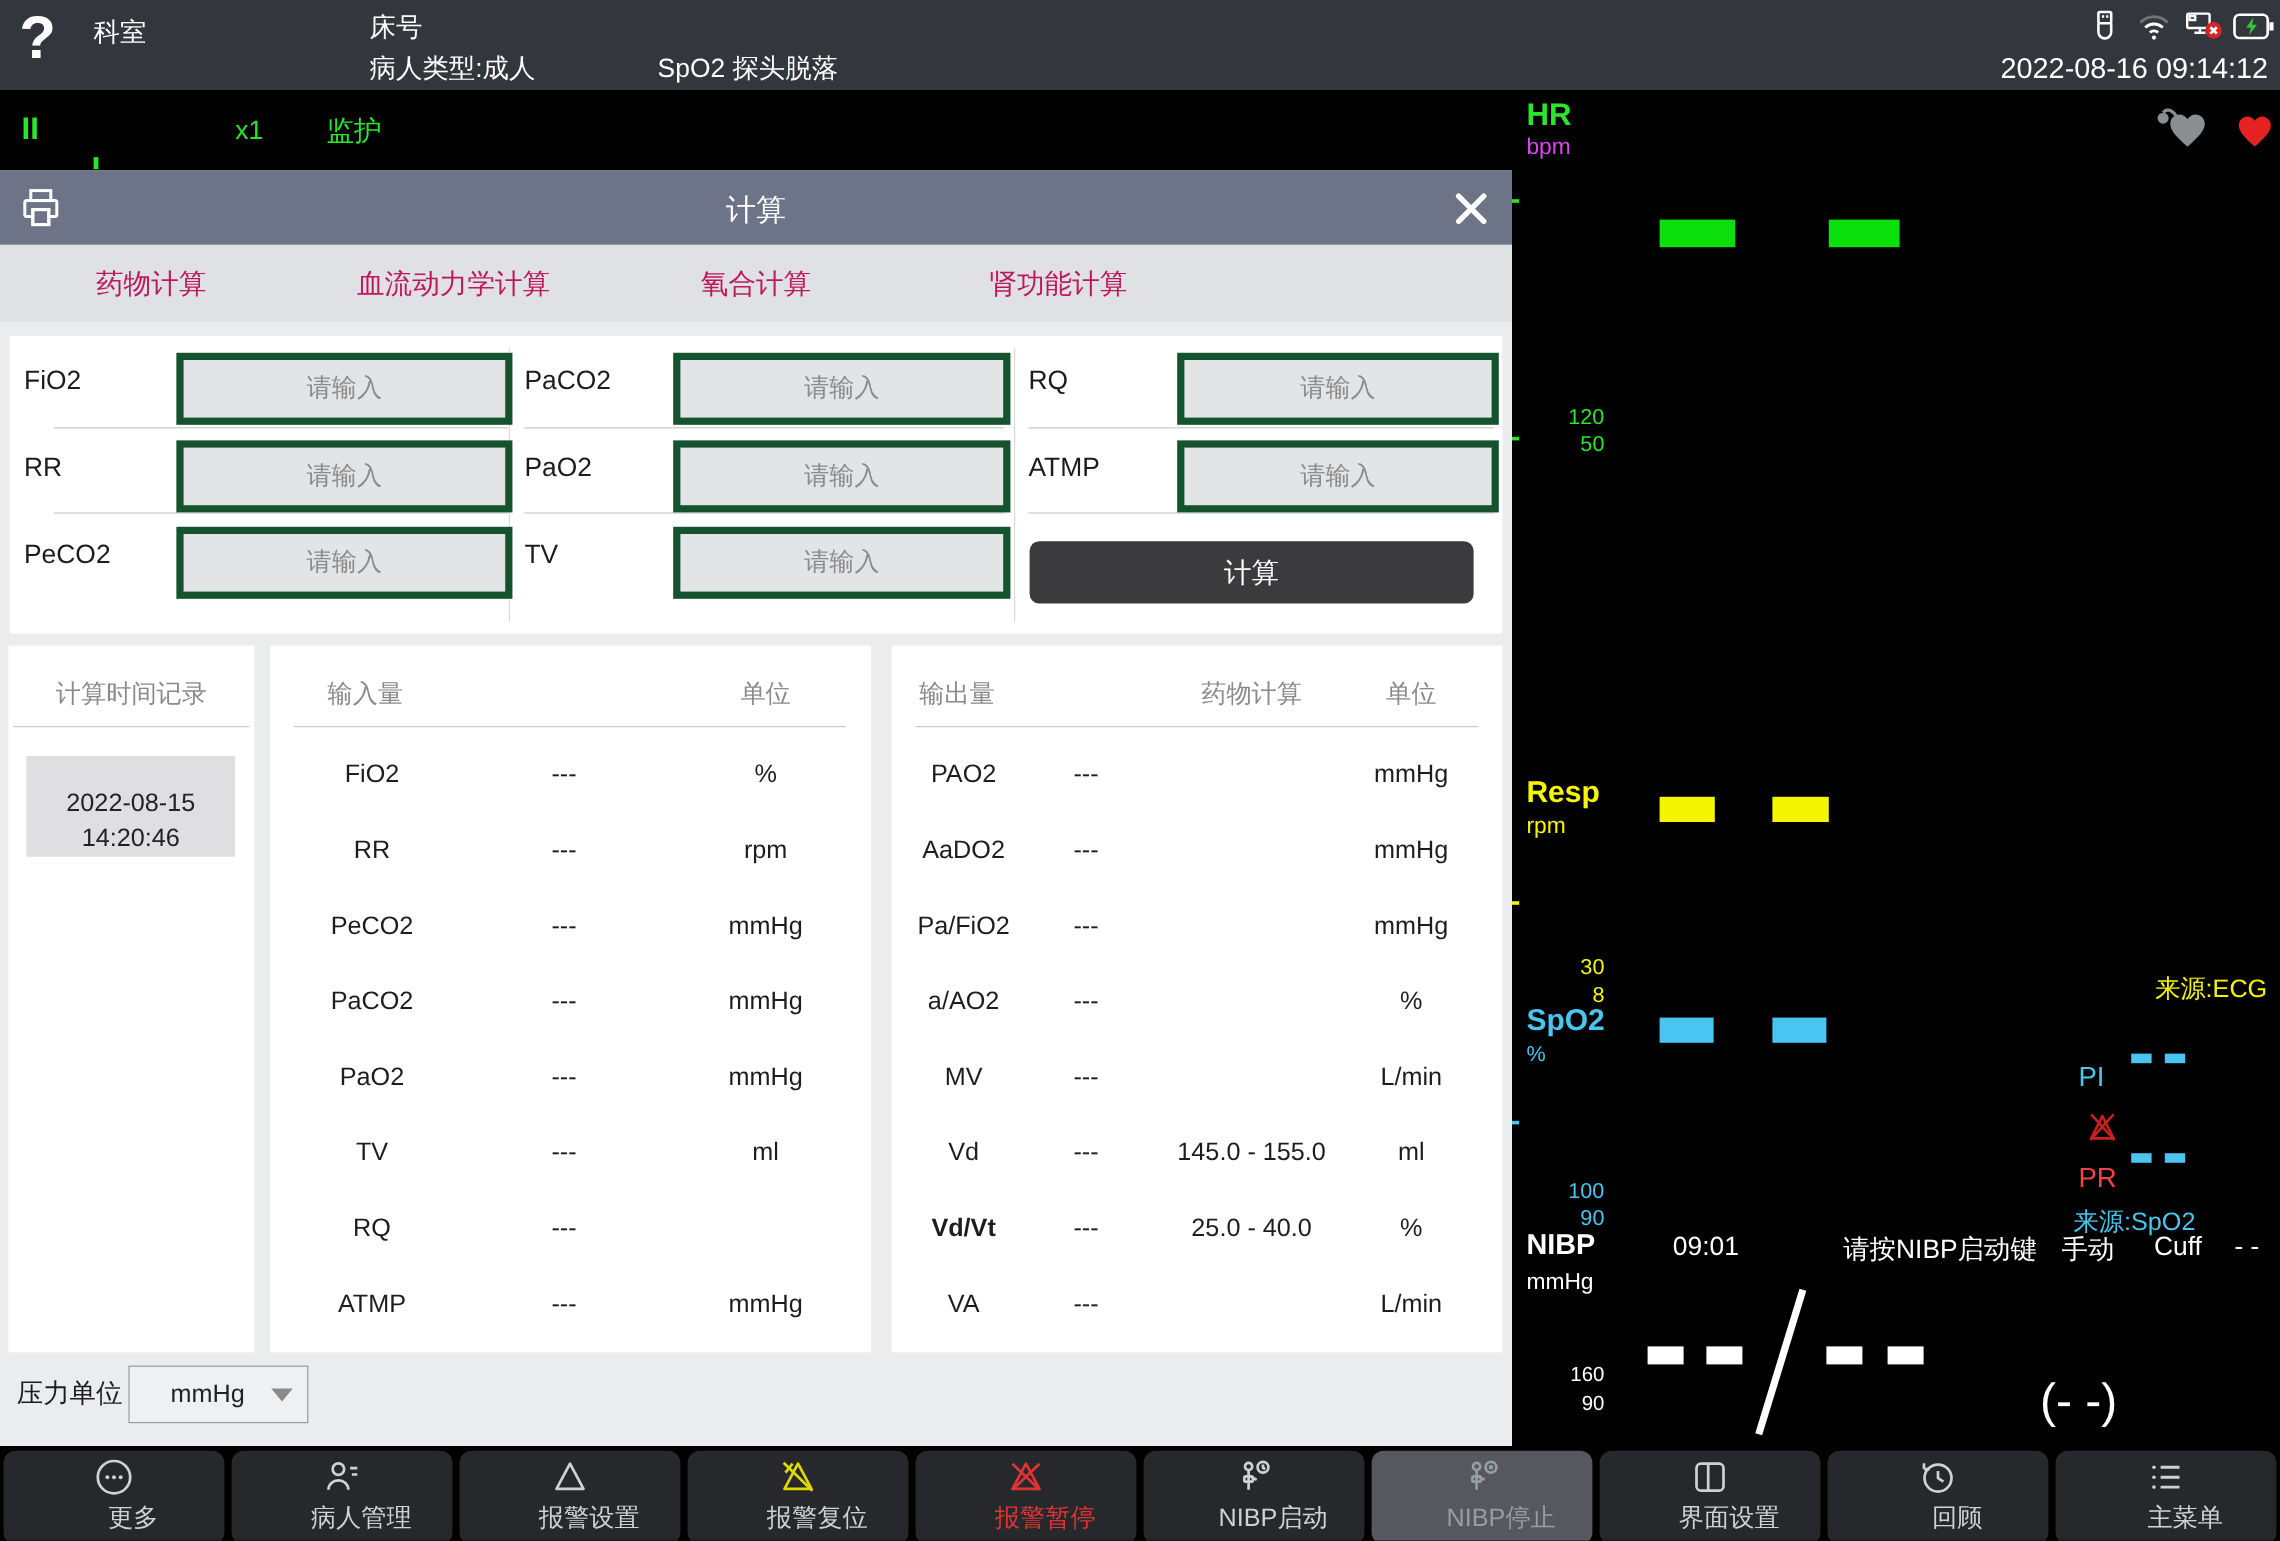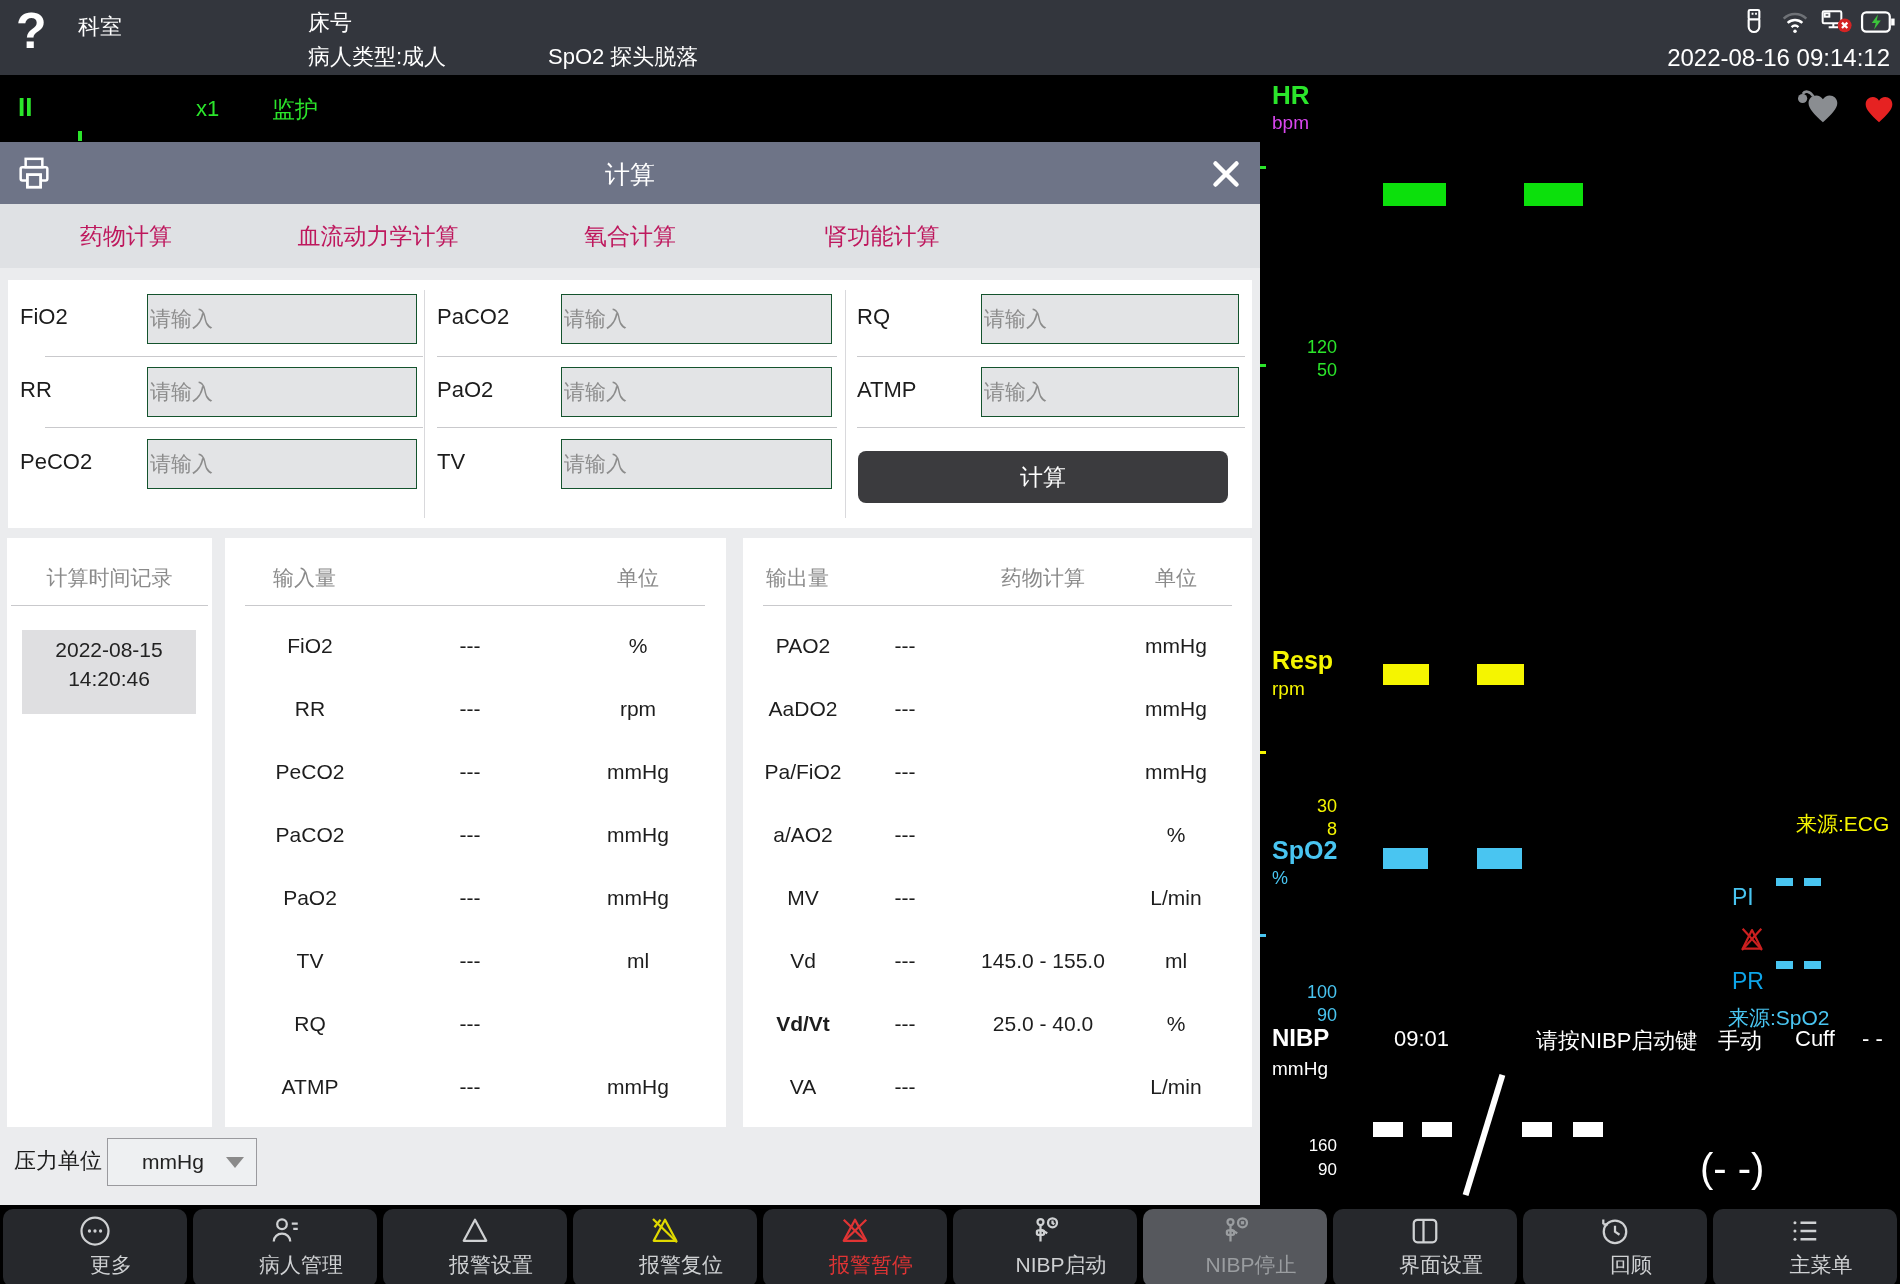--- a/index.html
+++ b/index.html
@@ -10,29 +10,29 @@
   
   .topbar{position:absolute;left:0;top:0;width:1900px;height:75px;background:#33363d;color:#fff;}
   
   .dialog{position:absolute;left:0;top:142px;width:1260px;height:1063px;background:#ebecee;}
   .dlg-header{position:absolute;left:0;top:0;width:1260px;height:62px;background:#6e7487;}
   .dlg-title{position:absolute;left:0;top:16px;width:100%;text-align:center;color:#fff;font-size:25px;}
   .tabbar{position:absolute;left:0;top:62px;width:1260px;height:64px;background:#dfe1e4;display:flex;}
   .tab{width:252px;height:64px;display:flex;align-items:center;justify-content:center;font-size:23px;color:#be185d;}
   .tab.sel{background:#fff;}
   .panel{position:absolute;background:#fff;}
-  .field{position:absolute;height:46px;background:#e3e4e6;border:1px solid #14532d;text-align:left;font-size:21px;color:#333;outline:none;}
+  .field{position:absolute;height:46px;background:#e3e4e6;border:6px solid #14532d;text-align:center;font-size:21px;color:#333;outline:none;}
   .field::placeholder{color:#8c8c8c;}
   .flabel{position:absolute;height:46px;display:flex;align-items:center;font-size:22px;color:#1c1c1c;}
   .hline{position:absolute;height:1px;background:#c9c9cc;}
   .vline{position:absolute;width:1px;background:#d9d9dc;}
   .calcbtn{position:absolute;background:#3b3b3e;color:#fff;border:none;border-radius:8px;font-size:23px;font-family:inherit;}
   .thead{position:absolute;font-size:21px;color:#8a8a8a;white-space:nowrap;}
   .cell{position:absolute;height:40px;display:flex;align-items:center;justify-content:center;font-size:21px;color:#1d1d1d;white-space:nowrap;}
-  .histentry{position:absolute;background:#dfdfe1;color:#222;font-size:21px;text-align:center;line-height:29px;padding-top:5px;box-sizing:border-box;}
+  .histentry{position:absolute;background:#dfdfe1;color:#222;font-size:21px;text-align:center;line-height:29px;padding-top:25px;box-sizing:border-box;}
   .dropdown{position:absolute;background:#eef0f2;border:1px solid #9a9a9e;display:flex;align-items:center;justify-content:center;font-size:21px;color:#222;}
   .dd-arrow{position:absolute;right:12px;top:18px;width:0;height:0;border-left:9px solid transparent;border-right:9px solid transparent;border-top:11px solid #8a8a8a;}
   
   .vbar{position:absolute;}
   
   .toolbtn{position:absolute;top:1209px;width:184px;height:78px;background:#26282c;border-radius:10px;color:#cfd1d3;}
   .toolbtn .ic{position:absolute;left:0;top:4px;width:100%;display:flex;justify-content:center;}
   .toolbtn .lb{position:absolute;left:16px;bottom:8px;width:100%;text-align:center;font-size:21px;}
   .toolbtn.disabled{background:#56585d;color:#9a9da0;}
   svg{display:block;}
@@ -130,21 +130,21 @@
   <div class="t" style="left:1732px;top:884px;font-size:23px;color:#49c5f1;">PI</div>
   <div class="vbar" style="left:1776px;top:878px;width:17px;height:8px;background:#49c5f1;"></div>
   <div class="vbar" style="left:1804px;top:878px;width:17px;height:8px;background:#49c5f1;"></div>
 
   <div class="abs" style="left:1736px;top:922px;">
     <svg width="32" height="40" viewBox="0 0 24 28" fill="none" stroke="#cc2020" stroke-width="1.6">
       <path d="M12 5 L19 19 H5 Z" stroke-linejoin="round"></path>
       <path d="M5 4 L19.5 20 M19 4 L4.5 20"></path>
     </svg>
   </div>
-  <div class="t" style="left:1732px;top:968px;font-size:23px;color:#0ea5e9;">PR</div>
+  <div class="t" style="left:1732px;top:968px;font-size:23px;color:#ef4444;">PR</div>
   <div class="vbar" style="left:1776px;top:961px;width:17px;height:8px;background:#49c5f1;"></div>
   <div class="vbar" style="left:1804px;top:961px;width:17px;height:8px;background:#49c5f1;"></div>
   <div class="t" style="left:1728px;top:1004px;font-size:21px;color:#49c5f1;">来源:SpO2</div>
 
   <div class="t" style="left:1272px;top:1024px;font-size:24px;font-weight:bold;color:#fff;">NIBP</div>
   <div class="t" style="left:1272px;top:1058px;font-size:19px;color:#fff;">mmHg</div>
   <div class="t" style="left:1394px;top:1026px;font-size:22px;color:#fff;">09:01</div>
   <div class="t" style="left:1536px;top:1026px;font-size:22px;color:#fff;">请按NIBP启动键</div>
   <div class="t" style="left:1718px;top:1026px;font-size:22px;color:#fff;">手动</div>
   <div class="t" style="left:1795px;top:1026px;font-size:22px;color:#fff;">Cuff</div>

